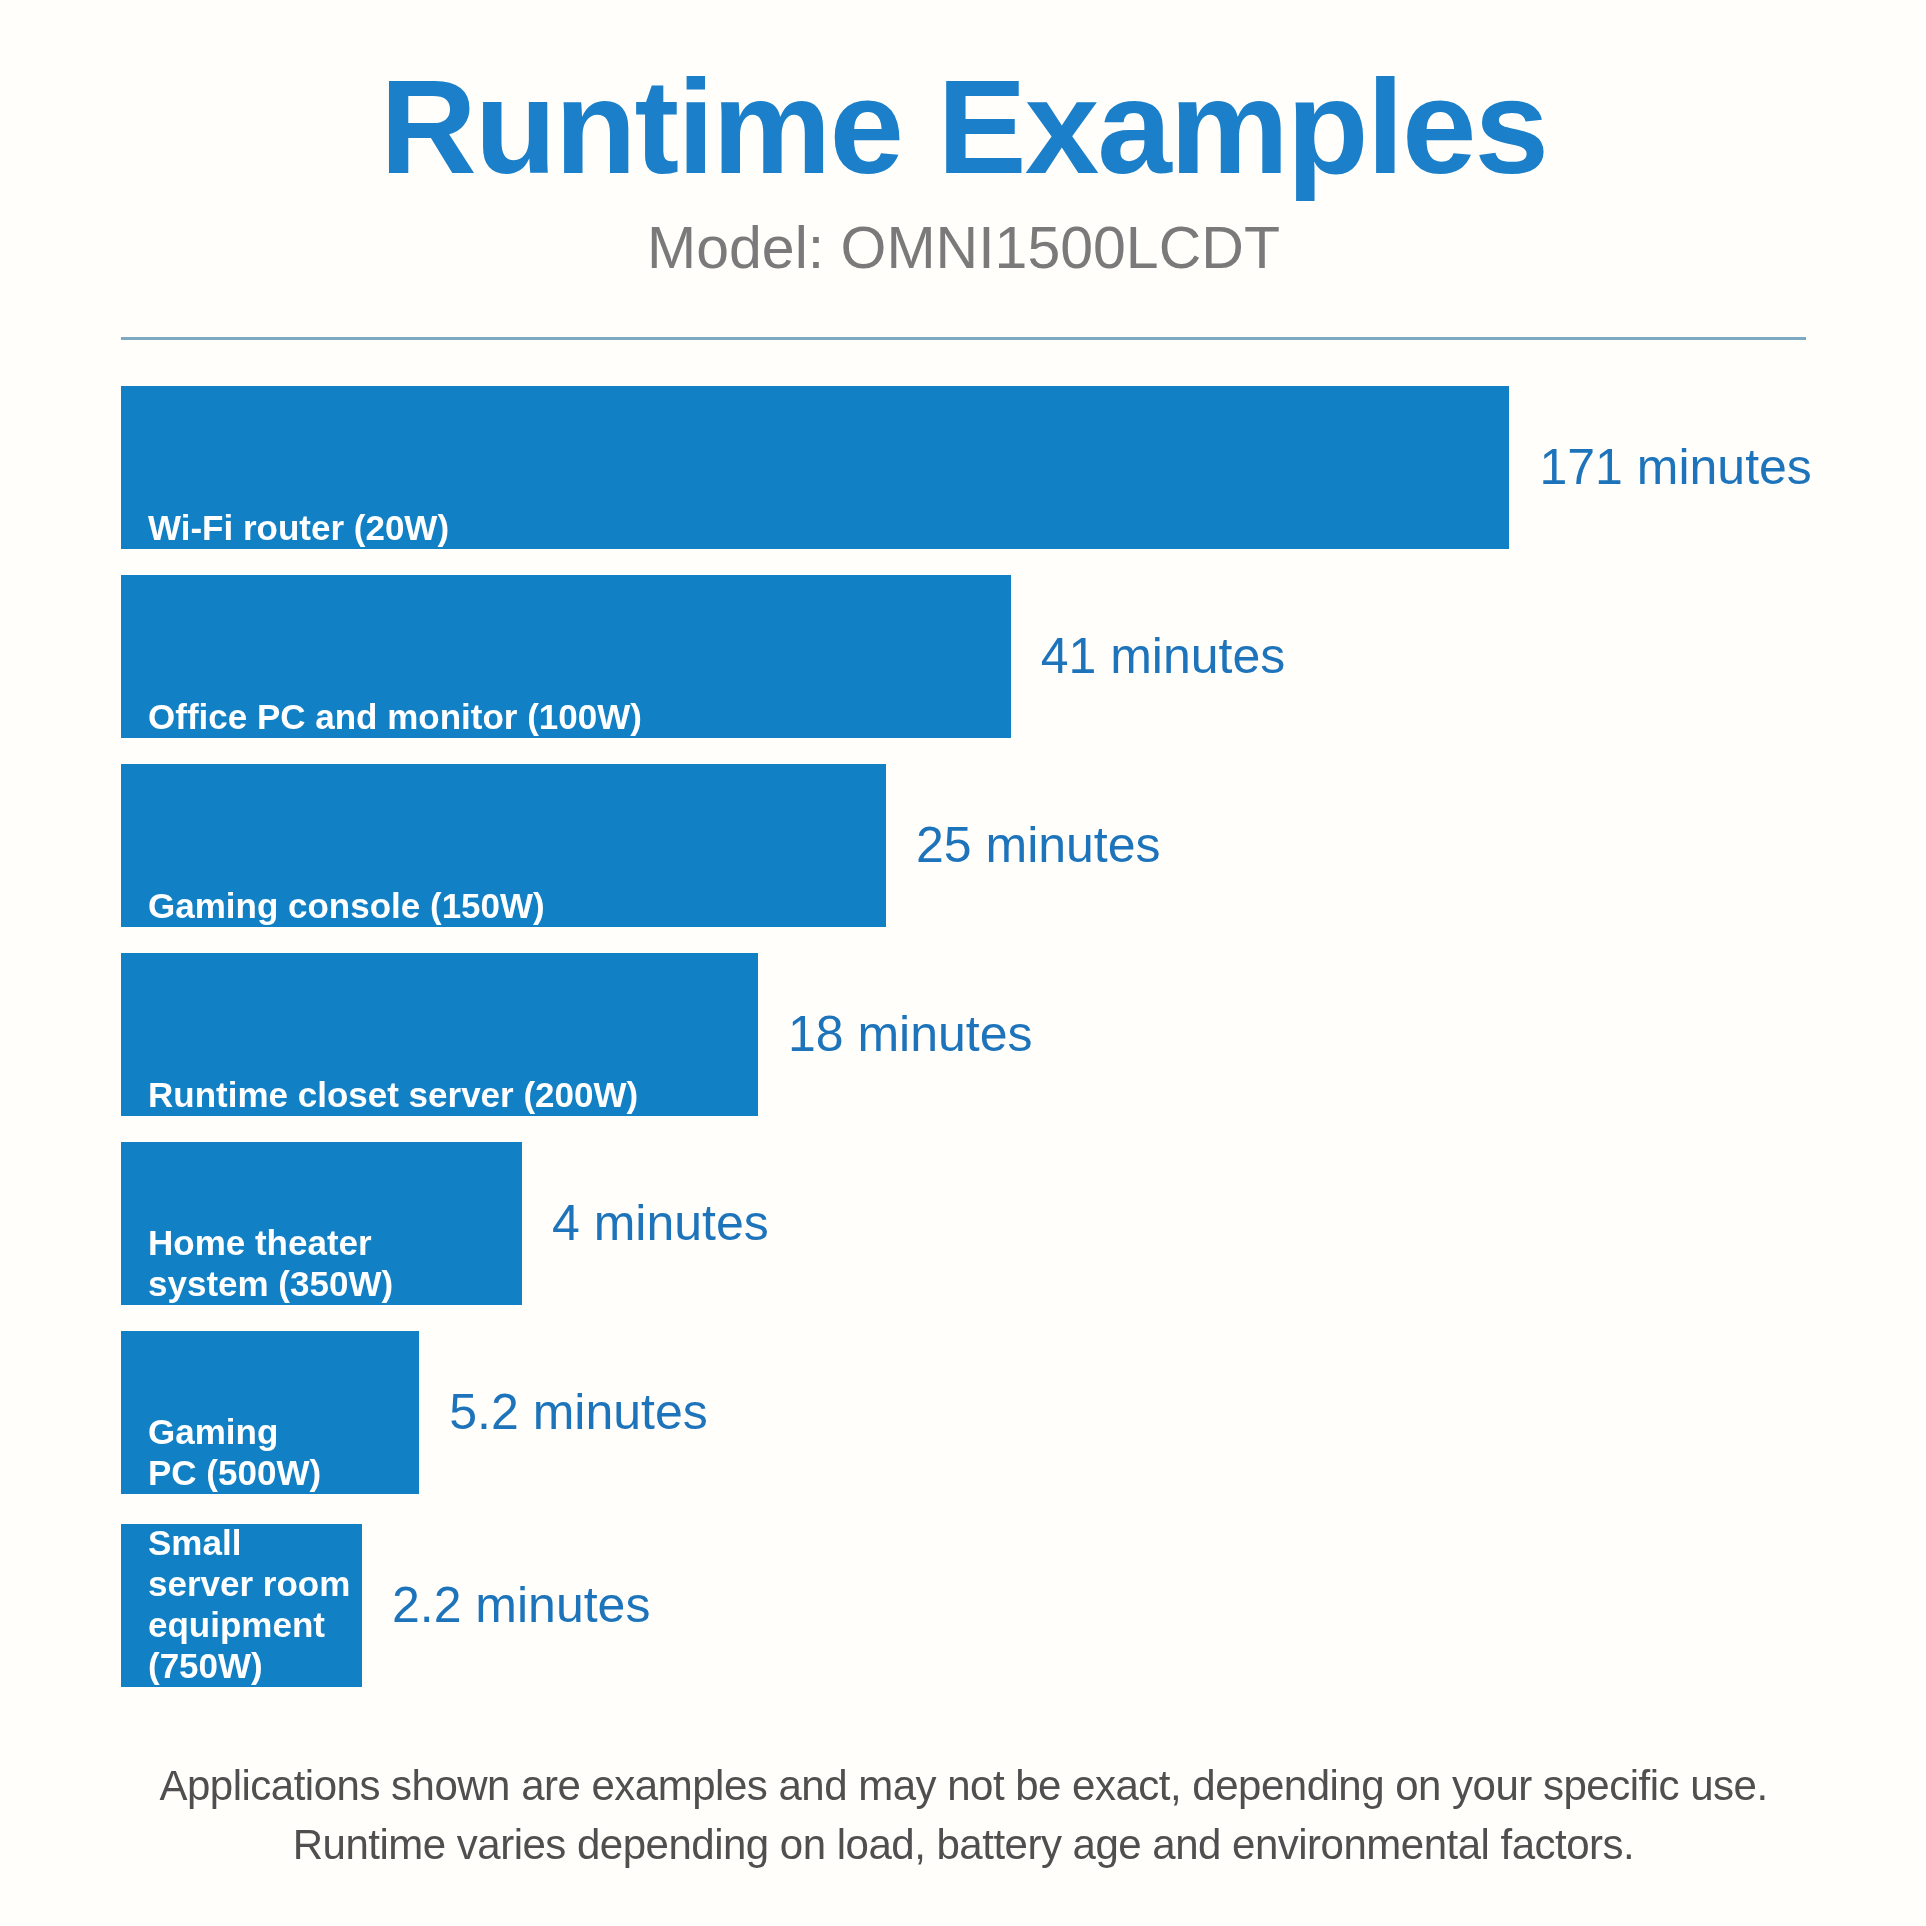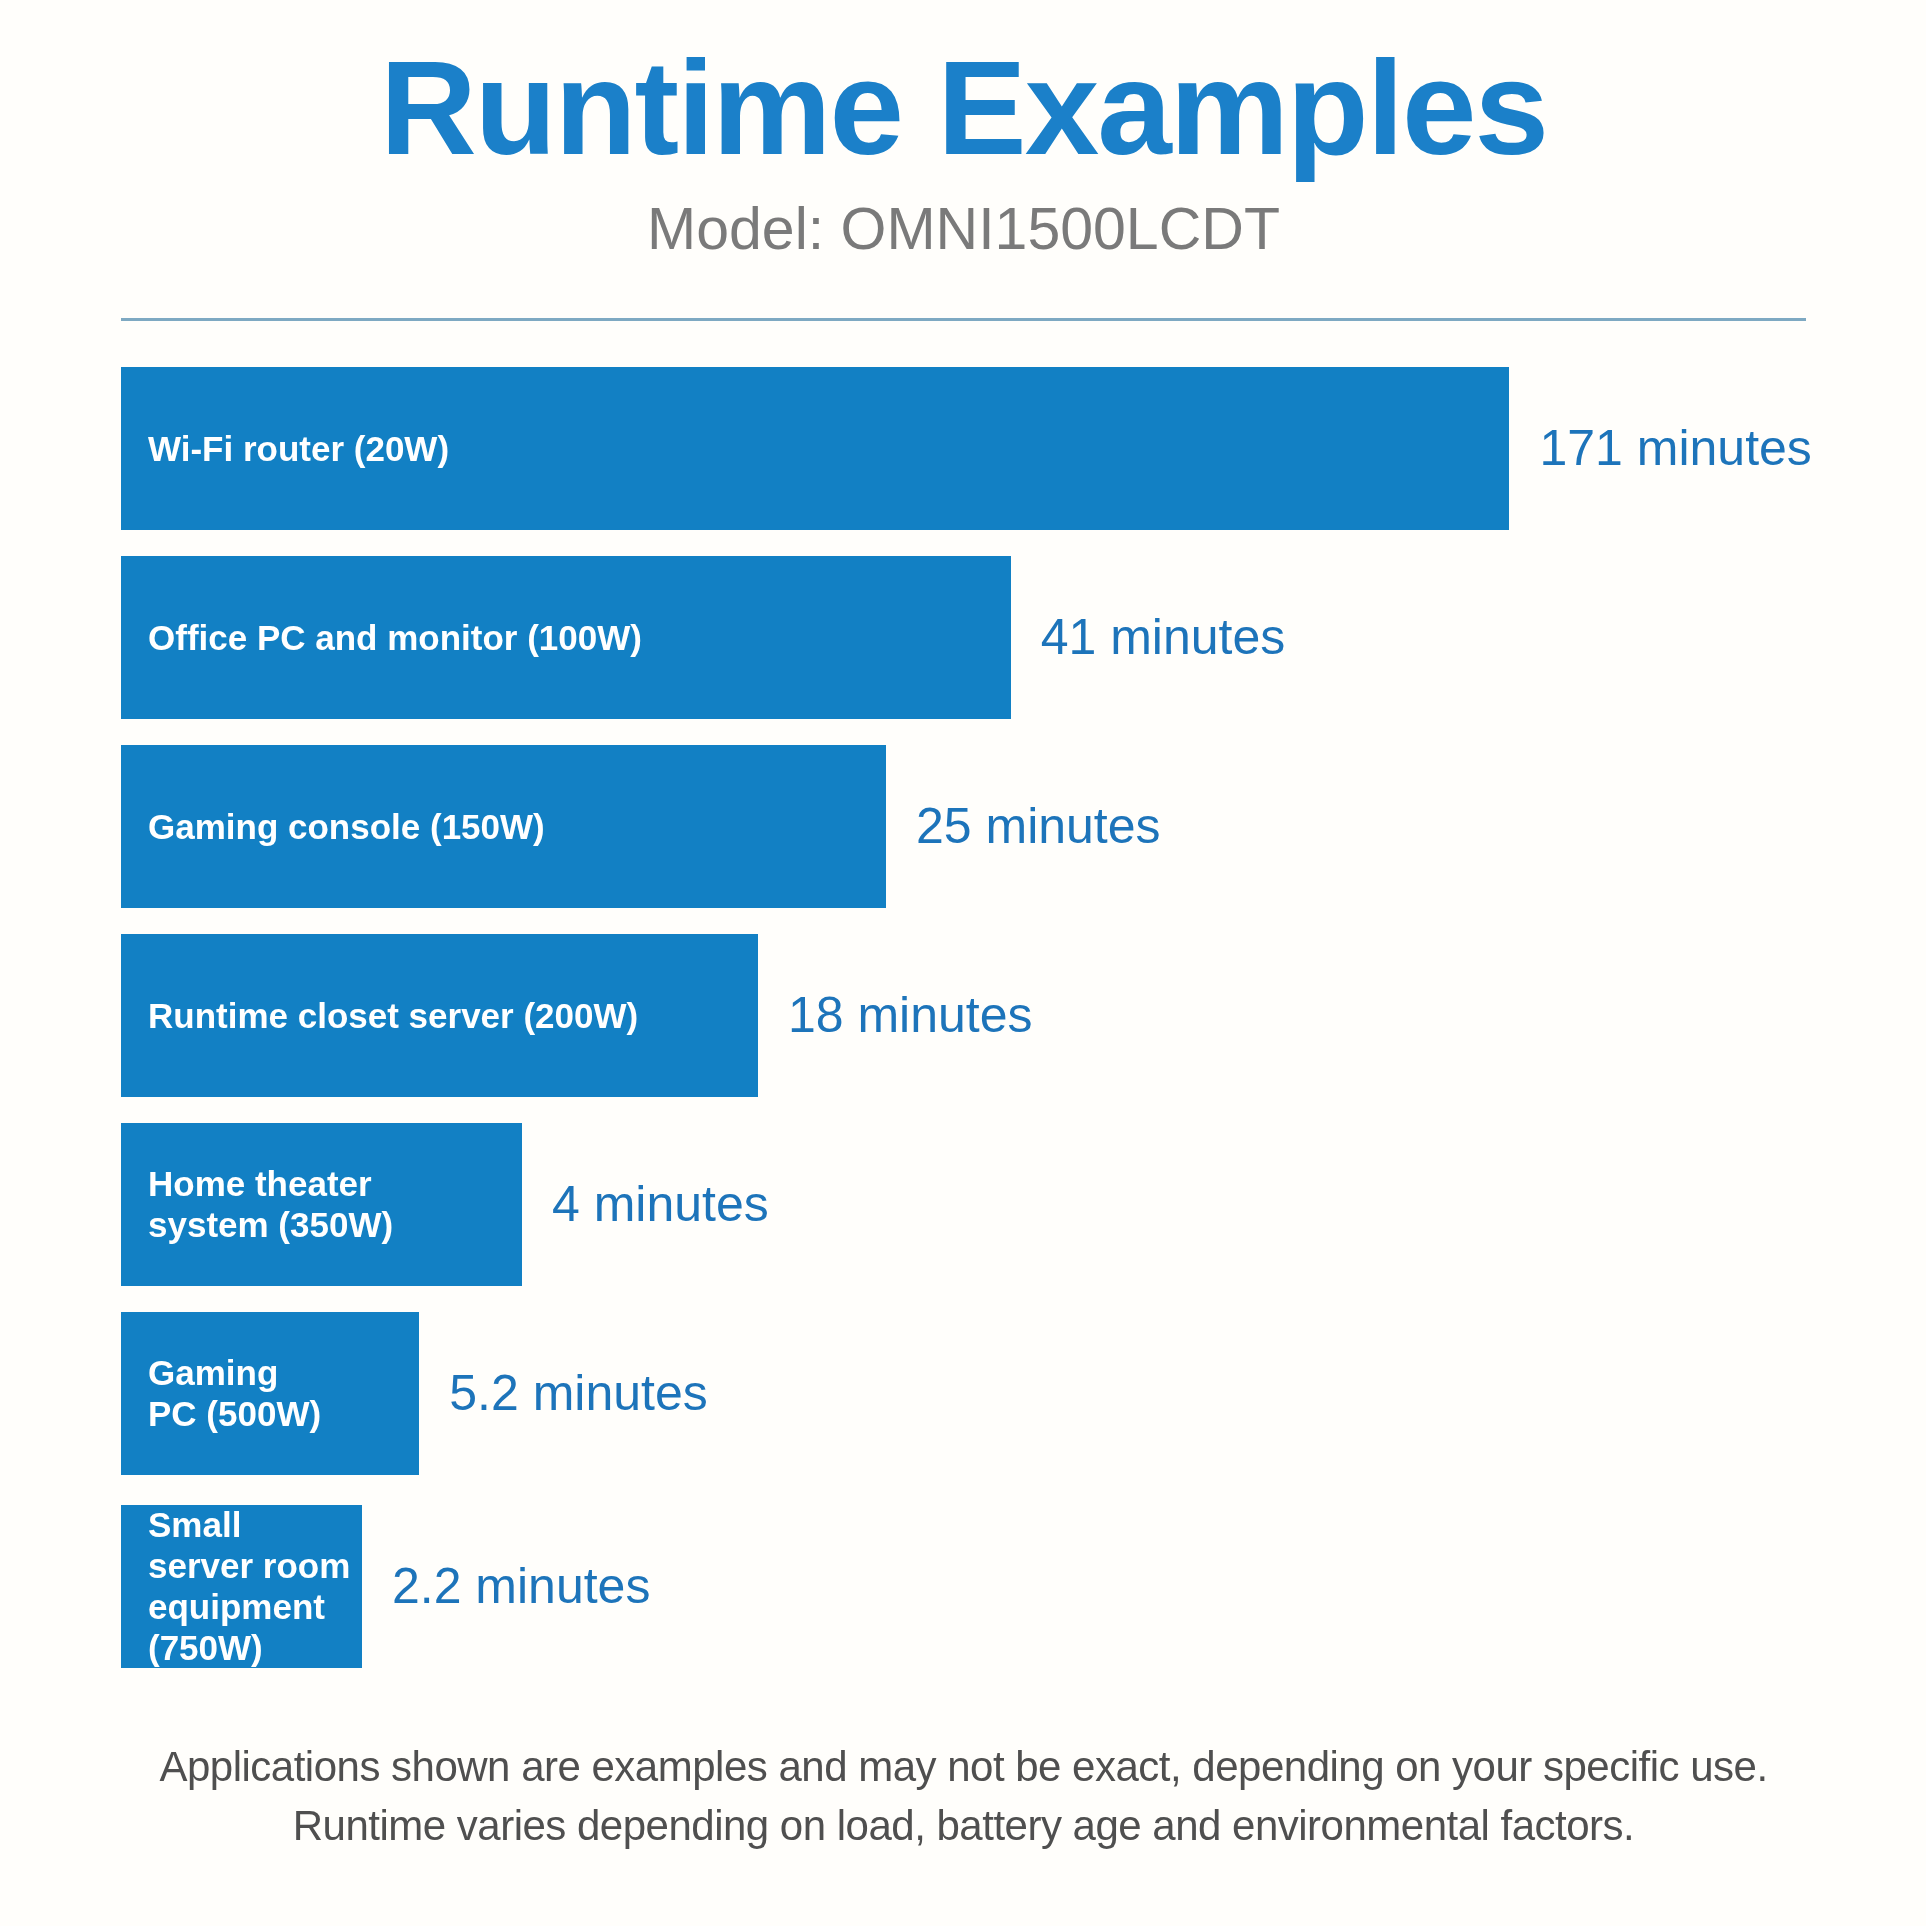--- a/index.html
+++ b/index.html
@@ -7,21 +7,21 @@
     padding: 0;
   }
   body {
     width: 1927px;
     height: 1927px;
     background: #fffefb;
     font-family: "Liberation Sans", sans-serif;
     overflow: hidden;
   }
   .page-title {
-    padding-top: 38px;
+    padding-top: 57px;
     text-align: center;
     font-size: 134px;
     line-height: 1.05;
     font-weight: 700;
     color: #1b80c9;
     letter-spacing: -2px;
   }
   .page-subtitle {
     margin-top: 16px;
     text-align: center;
@@ -43,21 +43,21 @@
     display: flex;
     align-items: center;
     height: 163px;
     margin-bottom: 26px;
   }
   .row:last-child { margin-bottom: 0; margin-top: 30px; }
   .bar {
     height: 100%;
     background: #1280c4;
     display: flex;
-    align-items: center;
+    align-items: flex-end;
     box-sizing: border-box;
     padding-left: 27px;
     flex: 0 0 auto;
   }
   .bar-label {
     color: #ffffff;
     font-weight: 700;
     font-size: 35px;
     line-height: 1.18;
     white-space: pre-line;

